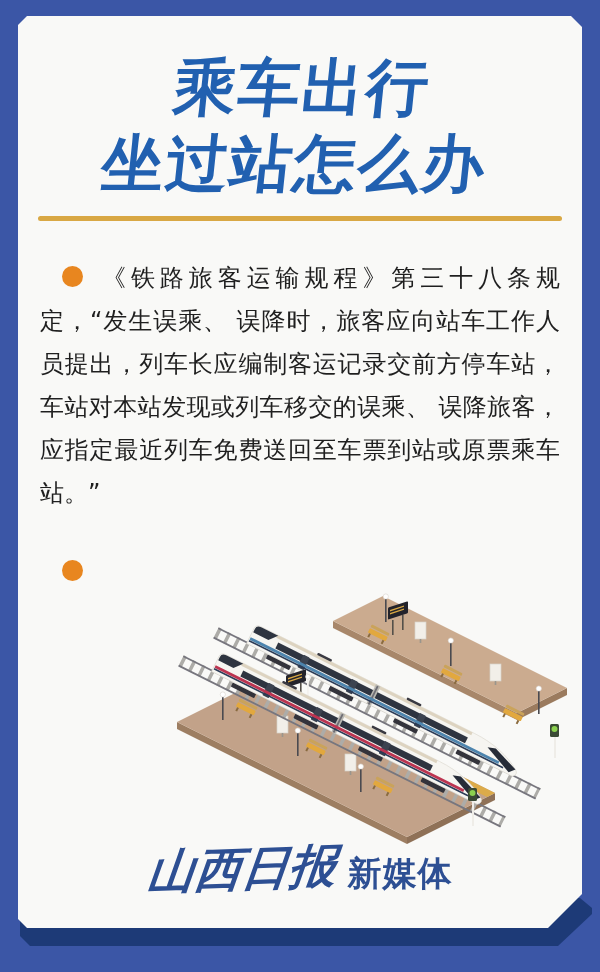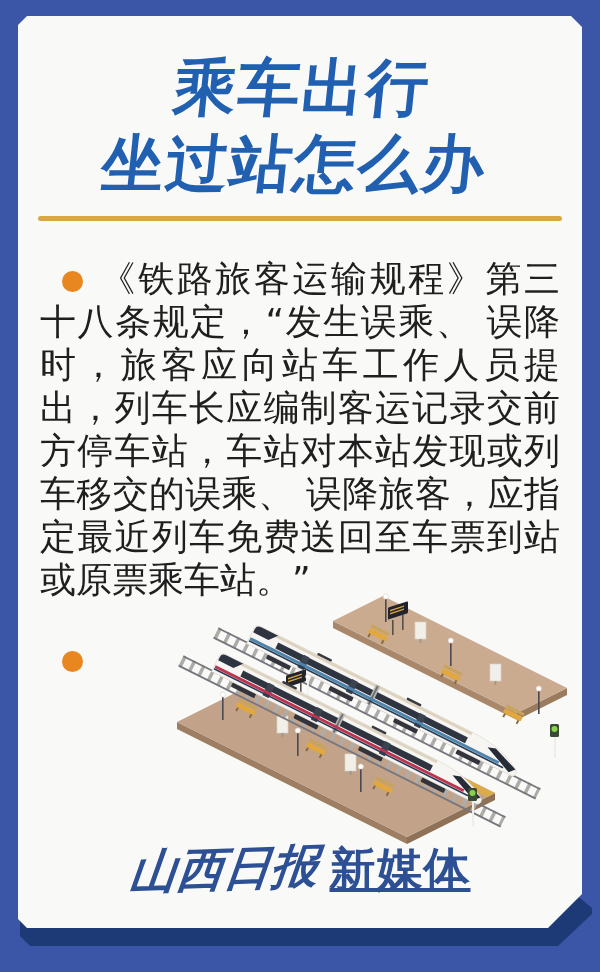--- a/index.html
+++ b/index.html
@@ -21,38 +21,38 @@
   }
   .title-block{padding-top:34px;text-align:center;transform:skewX(-6deg);}
   .title-line{
     font-size:62px;line-height:76px;font-weight:900;letter-spacing:2px;
     color:var(--c-title,#2160b0);margin:0;
   }
   .divider{width:524px;height:5px;border-radius:3px;margin:14px auto 0 auto;
     background:var(--c-divider,#d9a844);}
   .content{padding:0 22px;}
   .bullet-para{
-    margin:36px 0 0 0;font-size:36px;line-height:43px;color:var(--c-body_text,#1f1f1f);
+    margin:36px 0 0 0;font-size:24px;line-height:43px;color:var(--c-body_text,#1f1f1f);
     text-align:justify;
   }
   .bullet-dot{
     display:inline-block;width:21px;height:21px;border-radius:50%;
     background:var(--c-bullet,#e8861f);margin:0 14px 0 22px;vertical-align:-1px;
   }
   .illustration{position:absolute;left:142px;top:576px;width:410px;height:252px;}
   .footer-logo{
     position:absolute;left:0;top:822px;width:100%;
     display:flex;justify-content:center;align-items:baseline;gap:12px;
     color:var(--c-brand,#2d4f93);
   }
   .brand-script{
     font-family:"DejaVu Serif","Liberation Serif",serif;
     font-style:italic;font-weight:900;font-size:47px;transform:skewX(-8deg) rotate(-2deg);
   }
-  .brand-suffix{font-weight:900;font-size:46px;letter-spacing:1px;text-decoration:underline;}
+  .brand-suffix{font-weight:900;font-size:34px;letter-spacing:1px;}
 </style>
 </head>
 <body>
 
 <div class="card-shadow"></div>
 
 <div class="card">
 
   <div class="title-block">
     <div class="title-line">乘车出行</div>

